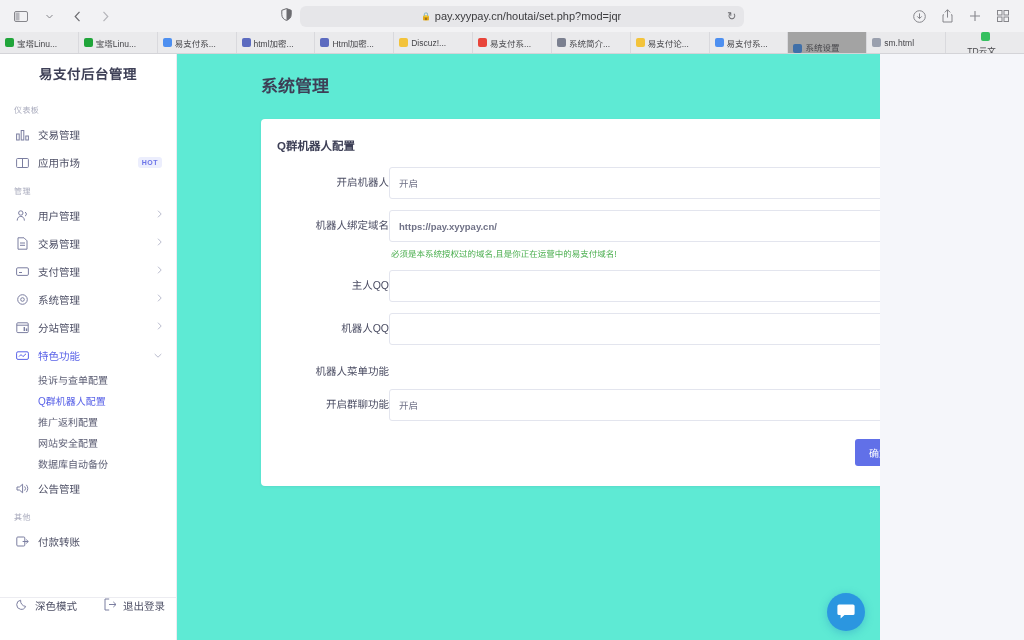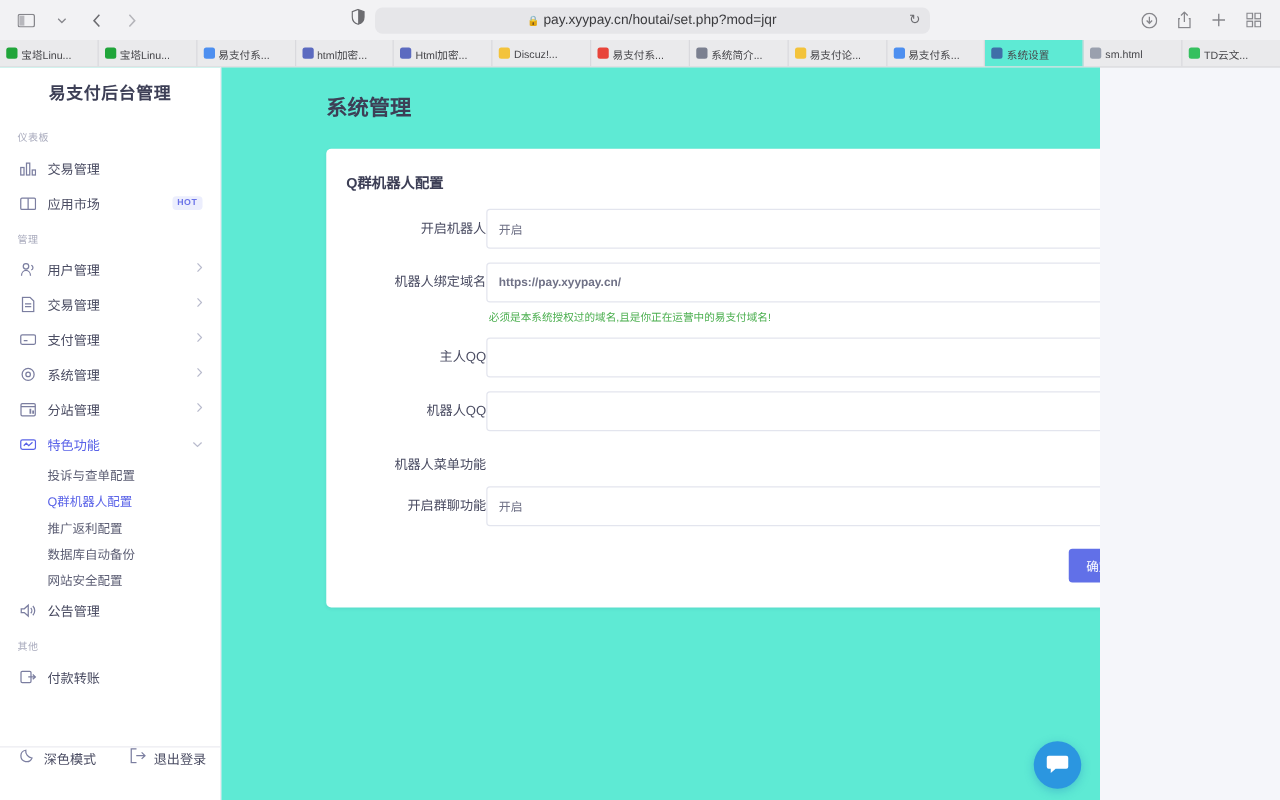--- a/index.html
+++ b/index.html
@@ -75,22 +75,22 @@
     flex: 1 1 0;
     min-width: 0;
     display: flex;
     align-items: center;
     gap: 3px;
     padding: 0 5px;
     border-right: 1px solid #d9d9dd;
     overflow: hidden;
     white-space: nowrap;
   }
-  .tab:last-child { border-right: none; }
-  .tab.active { background: #5eead4; }
+  .tab:last-child { border-right: none; flex-direction: column; }
+  .tab.active { background: #a3a3a3; align-items: flex-end; }
   .tab .fav {
     width: 9px; height: 9px;
     flex: 0 0 9px;
     border-radius: 2px;
     display: flex; align-items: center; justify-content: center;
     font-size: 6px; color: #fff; line-height: 1;
     overflow: hidden;
   }
   .tab .lbl {
     overflow: hidden;
@@ -513,22 +513,22 @@
             </svg>
           </span>
           <span class="nav-lbl">特色功能</span>
           <span class="chev"><svg width="8" height="5" viewBox="0 0 8 5">
               <path d="M0.7 1 L4 4.2 L7.3 1" fill="none" stroke="currentColor" stroke-width="1"></path>
             </svg></span>
         </div>
         <div class="sub-item">投诉与查单配置</div>
         <div class="sub-item active">Q群机器人配置</div>
         <div class="sub-item">推广返利配置</div>
+        <div class="sub-item">网站安全配置</div>
         <div class="sub-item">数据库自动备份</div>
-        <div class="sub-item">网站安全配置</div>
         <div class="nav-item">
           <span class="nav-ico">
             <svg width="13" height="13" viewBox="0 0 13 13">
               <path d="M1 5 H3.4 L6.6 2.2 V10.8 L3.4 8 H1 Z" fill="none" stroke="currentColor"></path>
               <path d="M8.6 4.4 A3 3 0 0 1 8.6 8.6 M10.3 2.8 A5.4 5.4 0 0 1 10.3 10.2" fill="none" stroke="currentColor"></path>
             </svg>
           </span>
           <span class="nav-lbl">公告管理</span>
         </div>
         <div class="nav-section">其他</div>

